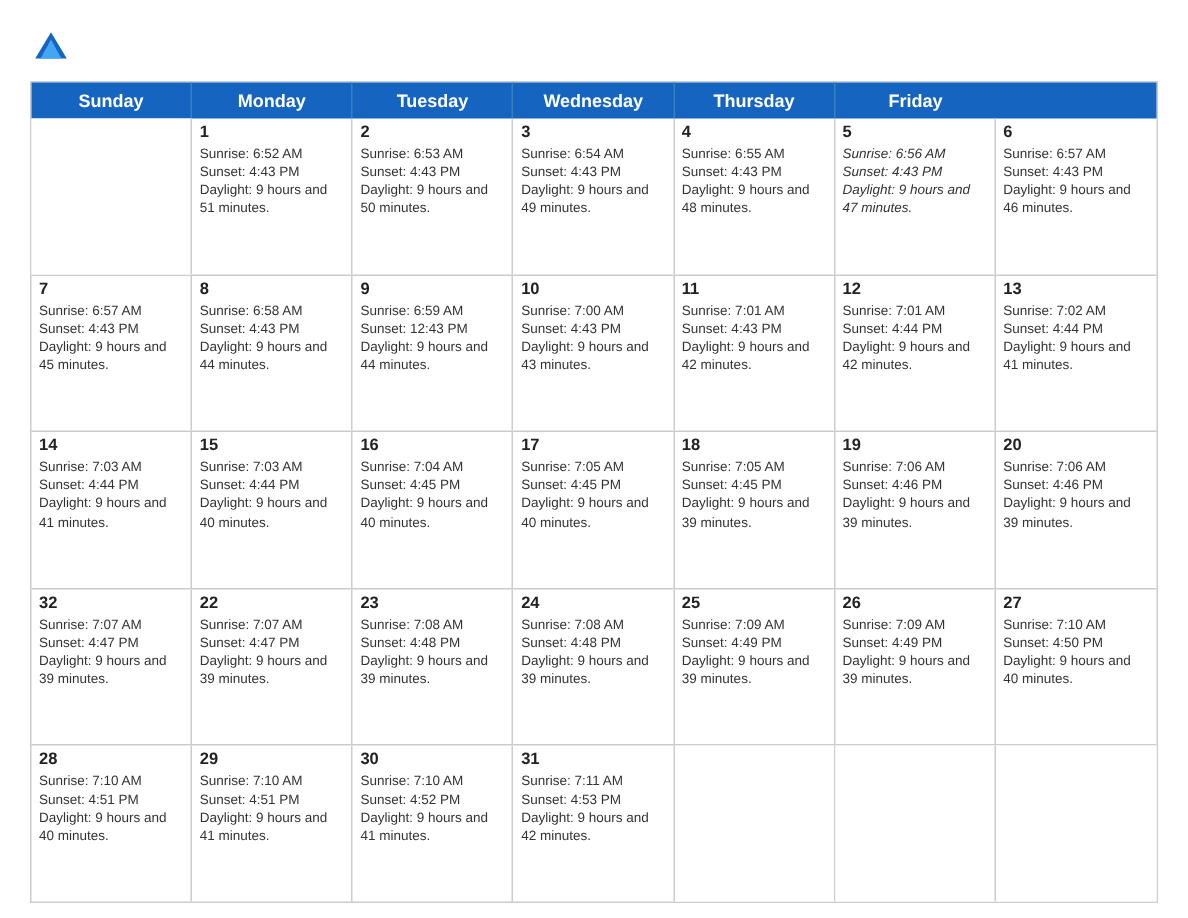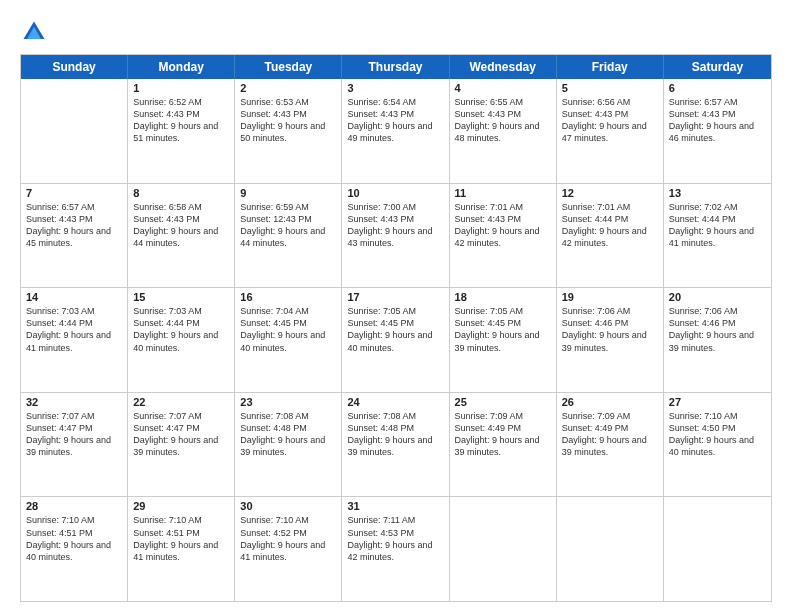--- a/index.html
+++ b/index.html
@@ -127,24 +127,23 @@
       <div class="main-title"></div>
       <div class="sub-title"></div>
     </div>
   </div>
 
   <div class="calendar">
     <div class="cal-header-row" id="cal-header">
         <div class="cal-header-cell">Sunday</div>
         <div class="cal-header-cell">Monday</div>
         <div class="cal-header-cell">Tuesday</div>
+        <div class="cal-header-cell">Wednesday</div>
         <div class="cal-header-cell">Thursday</div>
-        <div class="cal-header-cell">Wednesday</div>
         <div class="cal-header-cell">Friday</div>
-        <div class="cal-header-cell">Saturday</div>
       </div>
     <div class="cal-body" id="cal-body">
         <div class="cal-row">
           <div class="cal-cell empty"></div>
           <div class="cal-cell">
             <div class="day-num">1</div>
             <div class="cell-text" style="white-space: pre-line;">Sunrise: 6:52 AM
 Sunset: 4:43 PM
 Daylight: 9 hours and 51 minutes.</div>
           </div>
@@ -161,21 +160,21 @@
 Daylight: 9 hours and 49 minutes.</div>
           </div>
           <div class="cal-cell">
             <div class="day-num">4</div>
             <div class="cell-text" style="white-space: pre-line;">Sunrise: 6:55 AM
 Sunset: 4:43 PM
 Daylight: 9 hours and 48 minutes.</div>
           </div>
           <div class="cal-cell">
             <div class="day-num">5</div>
-            <div class="cell-text" style="white-space: pre-line;">Sunrise: 6:56 AM
+            <div class="cell-text" style="white-space: pre-line; font-style: italic;">Sunrise: 6:56 AM
 Sunset: 4:43 PM
 Daylight: 9 hours and 47 minutes.</div>
           </div>
           <div class="cal-cell">
             <div class="day-num">6</div>
             <div class="cell-text" style="white-space: pre-line;">Sunrise: 6:57 AM
 Sunset: 4:43 PM
 Daylight: 9 hours and 46 minutes.</div>
           </div>
         </div>

